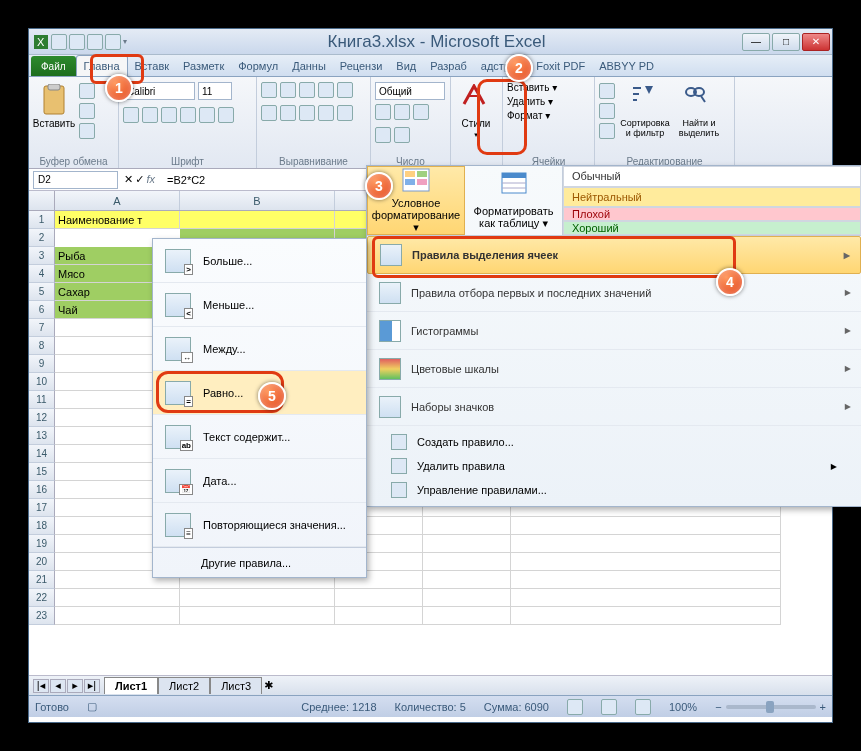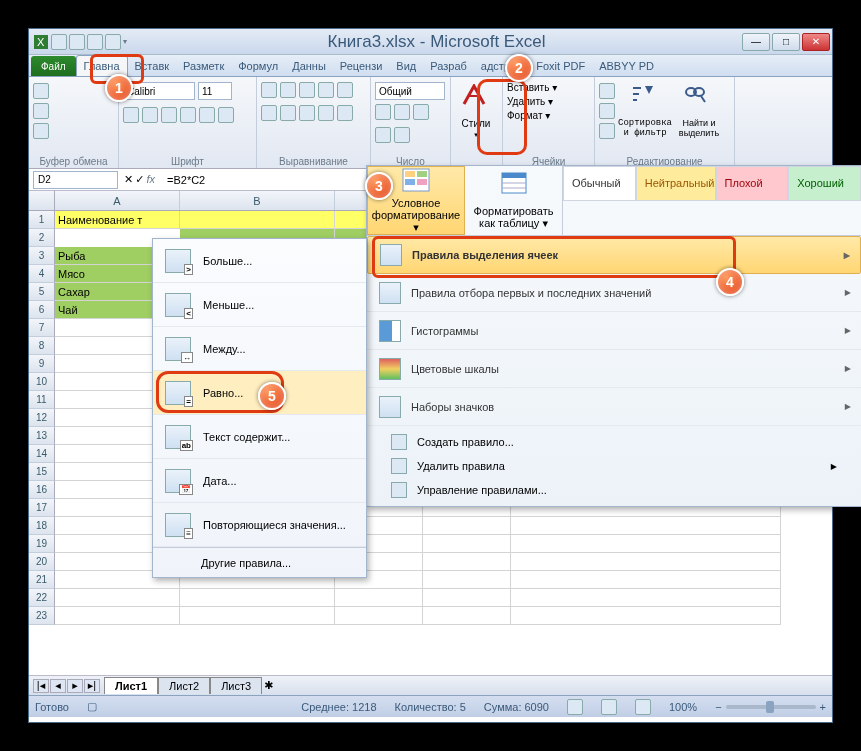--- a/index.html
+++ b/index.html
@@ -48,21 +48,21 @@
 .statusbar .spacer { flex: 1; }
 .zoom { display: flex; align-items: center; gap: 4px; }
 .zoom .track { width: 90px; height: 4px; background: #aab8cc; border-radius: 2px; position: relative; }
 .zoom .thumb { width: 8px; height: 12px; background: #8aa3c0; position: absolute; left: 45%; top: -4px; border-radius: 2px; }
 
 
 .styles-dd { position: absolute; left: 366px; top: 165px; width: 496px; background: linear-gradient(#f7fafc,#ecf2f8); border: 1px solid #a3b5cc; box-shadow: 2px 3px 6px rgba(0,0,0,.3); z-index: 50; }
 .styles-top { display: flex; align-items: stretch; height: 70px; border-bottom: 1px solid #c3cddc; }
 .style-btn { width: 98px; border-right: 1px solid #c3cddc; display: flex; flex-direction: column; align-items: center; justify-content: center; gap: 2px; font-size: 10px; text-align: center; }
 .style-btn.hl { background: linear-gradient(#ffe9a8,#ffd673); border: 1px solid #e0b050; }
-.style-swatches { flex: 1; display: grid; grid-template-columns: 1fr 1fr 1fr 1fr; grid-template-rows: 1fr 1fr; }
+.style-swatches { flex: 1; display: grid; grid-template-columns: 1fr; grid-template-rows: 1fr 1fr; }
 .swatch { display: flex; align-items: center; padding-left: 8px; font-size: 11px; border: 1px solid #d0d6e0; }
 .sw-norm { background: #fff; color: #333; }
 .sw-neut { background: #ffeb9c; color: #9c5700; }
 .sw-bad { background: #ffc7ce; color: #9c0006; }
 .sw-good { background: #c6efce; color: #006100; }
 
 .cf-menu { }
 .cf-item { display: flex; align-items: center; height: 38px; padding: 0 12px; font-size: 11px; color: #333; border-bottom: 1px solid #e4e9f0; position: relative; }
 .cf-item .arr { position: absolute; right: 10px; color: #666; font-size: 8px; }
 .cf-item.hl { background: linear-gradient(#ffe9a8,#ffd673); border: 1px solid #e0b050; border-radius: 2px; font-weight: bold; }
@@ -121,20 +121,27 @@
     <div class="tab">Вид</div>
     <div class="tab">Разраб</div>
     <div class="tab">адстрой</div>
     <div class="tab">Foxit PDF</div>
     <div class="tab">ABBYY PD</div>
   </div>
 
   <div class="ribbon">
     <div class="rgroup" style="width:90px;">
       <div class="rgroup-body">
+        <div class="big-btn">
+          <span class="icon32"><svg width="32" height="32">
+                <rect x="6" y="2" width="20" height="28" rx="2" fill="#e8c070" stroke="#b08030"></rect>
+                <rect x="10" y="0" width="12" height="6" rx="2" fill="#ccc" stroke="#888"></rect>
+              </svg></span>
+          <span style="font-size:10px;">Вставить</span>
+        </div>
         <div style="display:flex;flex-direction:column;gap:4px;padding-top:4px;">
           <span class="small-icon"></span>
           <span class="small-icon"></span>
           <span class="small-icon"></span>
         </div>
       </div>
       <div class="rgroup-label">Буфер обмена</div>
     </div>
     <div class="rgroup" style="width:138px;">
       <div class="rgroup-body" style="flex-direction:column;padding-top:3px;">
@@ -213,21 +220,21 @@
         <div style="display:flex;flex-direction:column;gap:4px;padding-top:4px;">
           <span class="small-icon"></span>
           <span class="small-icon"></span>
           <span class="small-icon"></span>
         </div>
         <div class="big-btn" style="width:52px;">
           <span class="icon32"><svg width="26" height="22">
                 <path d="M4 4 L12 4 M4 10 L10 10 M4 16 L8 16" stroke="#3a5a8a" stroke-width="2"></path>
                 <path d="M16 2 L24 2 L20 10 Z" fill="#3a5a8a"></path>
               </svg></span>
-          <span style="font-size:9px;text-align:center;font-family:Liberation Mono, monospace;">Сортировка и фильтр</span>
+          <span style="font-size:9px;text-align:center;">Сортировка и фильтр</span>
         </div>
         <div class="big-btn" style="width:48px;">
           <span class="icon32"><svg width="24" height="22">
                 <ellipse cx="8" cy="8" rx="5" ry="4" fill="none" stroke="#3a5a8a" stroke-width="2"></ellipse>
                 <ellipse cx="16" cy="8" rx="5" ry="4" fill="none" stroke="#3a5a8a" stroke-width="2"></ellipse>
                 <path d="M18 12 L22 18" stroke="#3a5a8a" stroke-width="2"></path>
               </svg></span>
           <span style="font-size:9px;text-align:center;">Найти и выделить</span>
         </div>
       </div>

